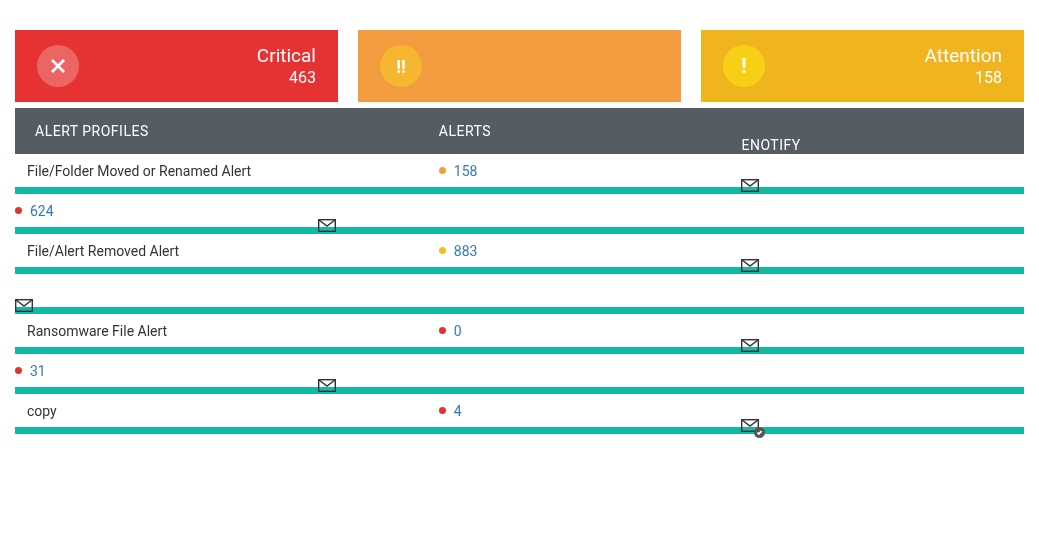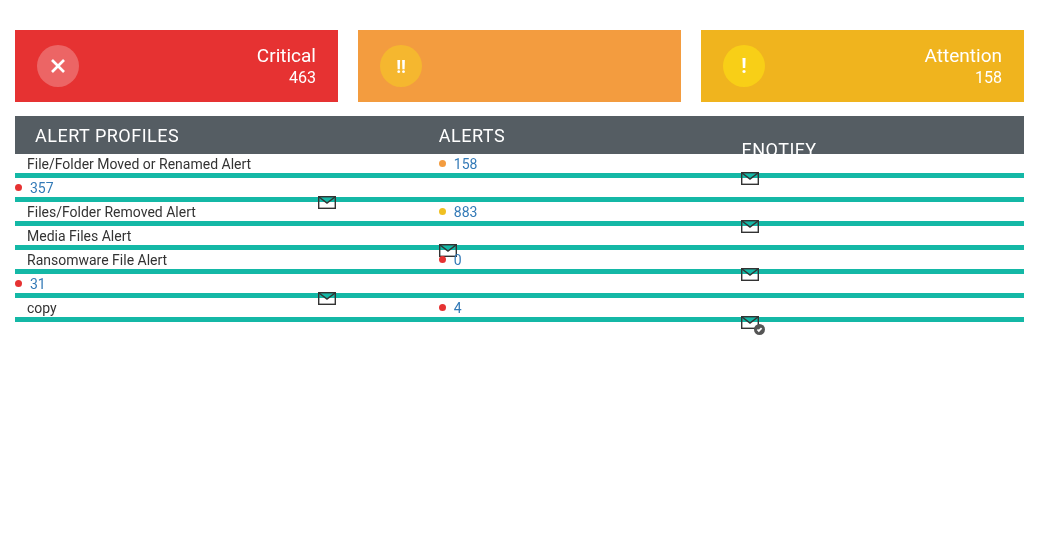--- a/index.html
+++ b/index.html
@@ -6,21 +6,21 @@
   body {
     font-family: -apple-system, "Segoe UI", Roboto, "Helvetica Neue", Arial, sans-serif;
     background: #ffffff;
     width: 1039px;
     height: 544px;
     padding: 30px 15px;
   }
   .cards {
     display: flex;
     gap: 20px;
-    margin-bottom: 14px;
+    margin-bottom: 6px;
   }
   .card {
     flex: 1;
     height: 72px;
     color: #fff;
     display: flex;
     align-items: center;
     padding: 0 22px;
     position: relative;
   }
@@ -55,34 +55,34 @@
   .card.attention{ background: #f0b41e; }
   .card.attention .icon-wrap{ background: #f8cf17; color:#fff; }
 
   .x-icon { width:16px; height:16px; stroke:#fff; stroke-width:2.6; }
 
   .table-wrap { width: 100%; }
   .thead {
     display: flex;
     background: #555d63;
     color: #fff;
-    font-size: 18px;
+    font-size: 14px;
     letter-spacing: 0.5px;
-    height: 38px;
+    height: 46px;
     align-items: center;
   }
   .col-profile { flex: 0 0 42%; padding-left: 20px; }
   .col-alerts  { flex: 0 0 30%; }
   .col-enotify { flex: 0 0 28%; margin-top: 28px; }
 
   .row {
     display: flex;
     align-items: center;
-    height: 24px;
-    border-bottom: 5px solid #14b8a6;
+    height: 40px;
+    border-bottom: 7px solid #14b8a6;
     font-size: 14px;
     color: #333;
   }
   .row .col-profile { padding-left: 12px; }
   .alert-cell { display:flex; align-items:center; gap:8px; }
   .dot { width:7px; height:7px; border-radius:50%; display:inline-block; }
   .dot.orange { background:#f39c3f; }
   .dot.red    { background:#e63232; }
   .dot.yellow { background:#f0c022; }
   .alert-link { color:#337ab7; cursor:pointer; }
@@ -142,40 +142,39 @@
           <span class="alert-link">158</span>
         </div>
         <div class="col-enotify"><svg class="mail" viewBox="0 0 18 13">
             <rect x="0.7" y="0.7" width="16.6" height="11.6"></rect>
             <polyline points="0.7,0.7 9,7 17.3,0.7"></polyline>
           </svg></div>
       </div>
       <div class="row">
         <div class="col-alerts alert-cell">
           <span class="dot red"></span>
-          <span class="alert-link">357</span>
-        </div>
-        <div class="col-enotify"><svg class="mail" viewBox="0 0 18 13">
-            <rect x="0.7" y="0.7" width="16.6" height="11.6"></rect>
-            <polyline points="0.7,0.7 9,7 17.3,0.7"></polyline>
-          </svg></div>
-      </div>
-      <div class="row">
-        <div class="col-profile">Files/Folder Removed Alert</div>
+          <span class="alert-link">624</span>
+        </div>
+        <div class="col-enotify"><svg class="mail" viewBox="0 0 18 13">
+            <rect x="0.7" y="0.7" width="16.6" height="11.6"></rect>
+            <polyline points="0.7,0.7 9,7 17.3,0.7"></polyline>
+          </svg></div>
+      </div>
+      <div class="row">
+        <div class="col-profile">File/Alert Removed Alert</div>
         <div class="col-alerts alert-cell">
           <span class="dot yellow"></span>
           <span class="alert-link">883</span>
         </div>
         <div class="col-enotify"><svg class="mail" viewBox="0 0 18 13">
             <rect x="0.7" y="0.7" width="16.6" height="11.6"></rect>
             <polyline points="0.7,0.7 9,7 17.3,0.7"></polyline>
           </svg></div>
       </div>
       <div class="row">
-        <div class="col-profile">Media Files Alert</div>
         <div class="col-enotify"><svg class="mail" viewBox="0 0 18 13">
             <rect x="0.7" y="0.7" width="16.6" height="11.6"></rect>
             <polyline points="0.7,0.7 9,7 17.3,0.7"></polyline>
           </svg></div>
       </div>
       <div class="row">
         <div class="col-profile">Ransomware File Alert</div>
         <div class="col-alerts alert-cell">
           <span class="dot red"></span>
           <span class="alert-link">0</span>

